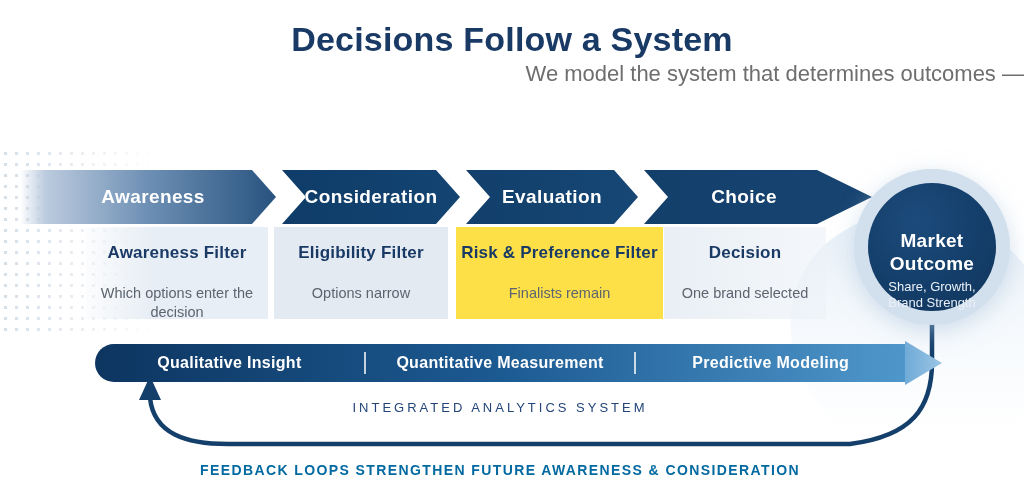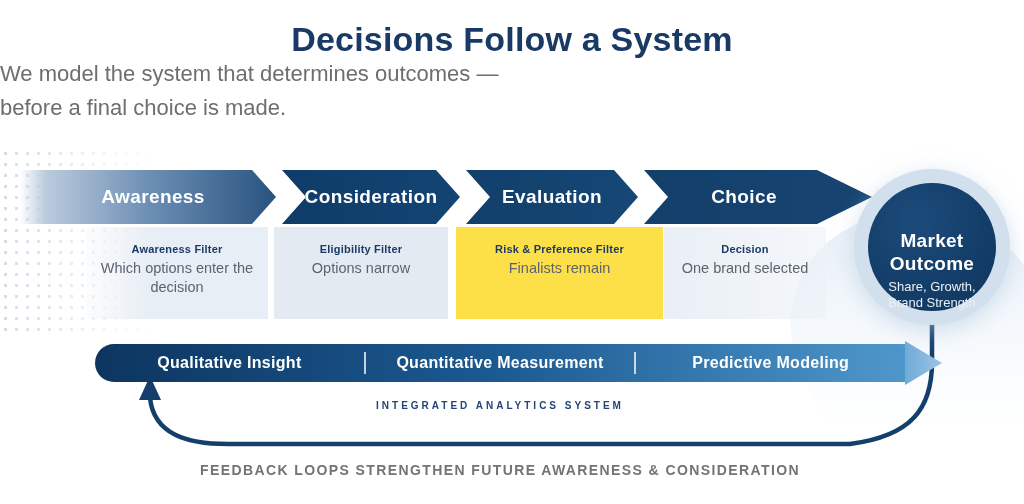--- a/index.html
+++ b/index.html
@@ -20,21 +20,21 @@
     top: 20px; left: 0; width: 100%;
     text-align: center;
     font-size: 34px;
     font-weight: bold;
     letter-spacing: 0.2px;
     color: var(--navy-text, #1a3a66);
   }
   .subtitle {
     position: absolute;
     top: 57px; left: 0; width: 100%;
-    text-align: left;
+    text-align: right;
     font-size: 22px;
     line-height: 34px;
     color: var(--gray-text, #6e6e6e);
   }
 
   
   .dots {
     position: absolute;
     left: 0; top: 148px;
     width: 175px; height: 190px;
@@ -111,23 +111,23 @@
   .filter-panel {
     position: absolute; top: 0; height: 92px;
     padding-top: 16px;
     text-align: center;
   }
   .filter-1 { left: 86px;  width: 182px; background: linear-gradient(90deg, rgba(232,238,245,.15), #e8eef5 35%); }
   .filter-2 { left: 274px; width: 174px; background: #e3eaf2; }
   .filter-3 { left: 456px; width: 207px; background: #fde047; }
   .filter-4 { left: 664px; width: 162px; background: linear-gradient(90deg, #e9eff5, rgba(236,241,247,.55)); }
   .filter-title {
-    font-size: 11px; font-weight: bold;
+    font-size: 17px; font-weight: bold;
     color: var(--navy-text, #1d3f6c);
-    margin-bottom: 4px; letter-spacing: .2px;
+    margin-bottom: 21px; letter-spacing: .2px;
   }
   .filter-desc { font-size: 14.5px; line-height: 19px; color: #5c6470; padding: 0 8px; }
 
   
   .loop { position: absolute; left: 0; top: 0; width: 1024px; height: 504px; z-index: 3; pointer-events: none; }
 
   
   .bar {
     position: absolute; left: 95px; top: 344px;
     width: 810px; height: 38px;
@@ -146,42 +146,41 @@
     width: 37px; height: 44px;
     background: linear-gradient(90deg, #6fabd8, #9cc5e4);
     clip-path: polygon(0 0, 100% 50%, 0 100%);
     z-index: 5;
   }
 
   
   .analytics-caption {
     position: absolute; left: 95px; top: 400px; width: 810px;
     text-align: center;
-    font-size: 10px; font-weight: bold; letter-spacing: 3px;
+    font-size: 13px; font-weight: normal; letter-spacing: 3px;
     color: #23457a;
     z-index: 5;
   }
   .footer-caption {
     position: absolute; left: 0; top: 462px; width: 1000px;
     text-align: center;
     font-size: 14px; font-weight: bold; letter-spacing: 1.4px;
-    color: #737373;
+    color: #0369a1;
     z-index: 5;
   }
 </style>
 </head>
 <body>
 
 <div class="canvas">
 
   <div class="title">Decisions Follow a System</div>
 
   <div class="subtitle">
     <span>We model the system that determines outcomes —</span><br>
-    <span>before a final choice is made.</span>
   </div>
 
   <div class="dots"></div>
   <div class="swoosh"></div>
 
   <svg class="loop" viewBox="0 0 1024 504" xmlns="http://www.w3.org/2000/svg">
     <path d="M932,308 L932,362 C932,408 912,436 850,444 L228,444 C186,444 154,434 150,398 L150,392" fill="none" stroke="#153f6b" stroke-width="4.5" stroke-linecap="round"></path>
     <path d="M139,400 L161,400 L150,376 Z" fill="#153f6b"></path>
   </svg>
 

